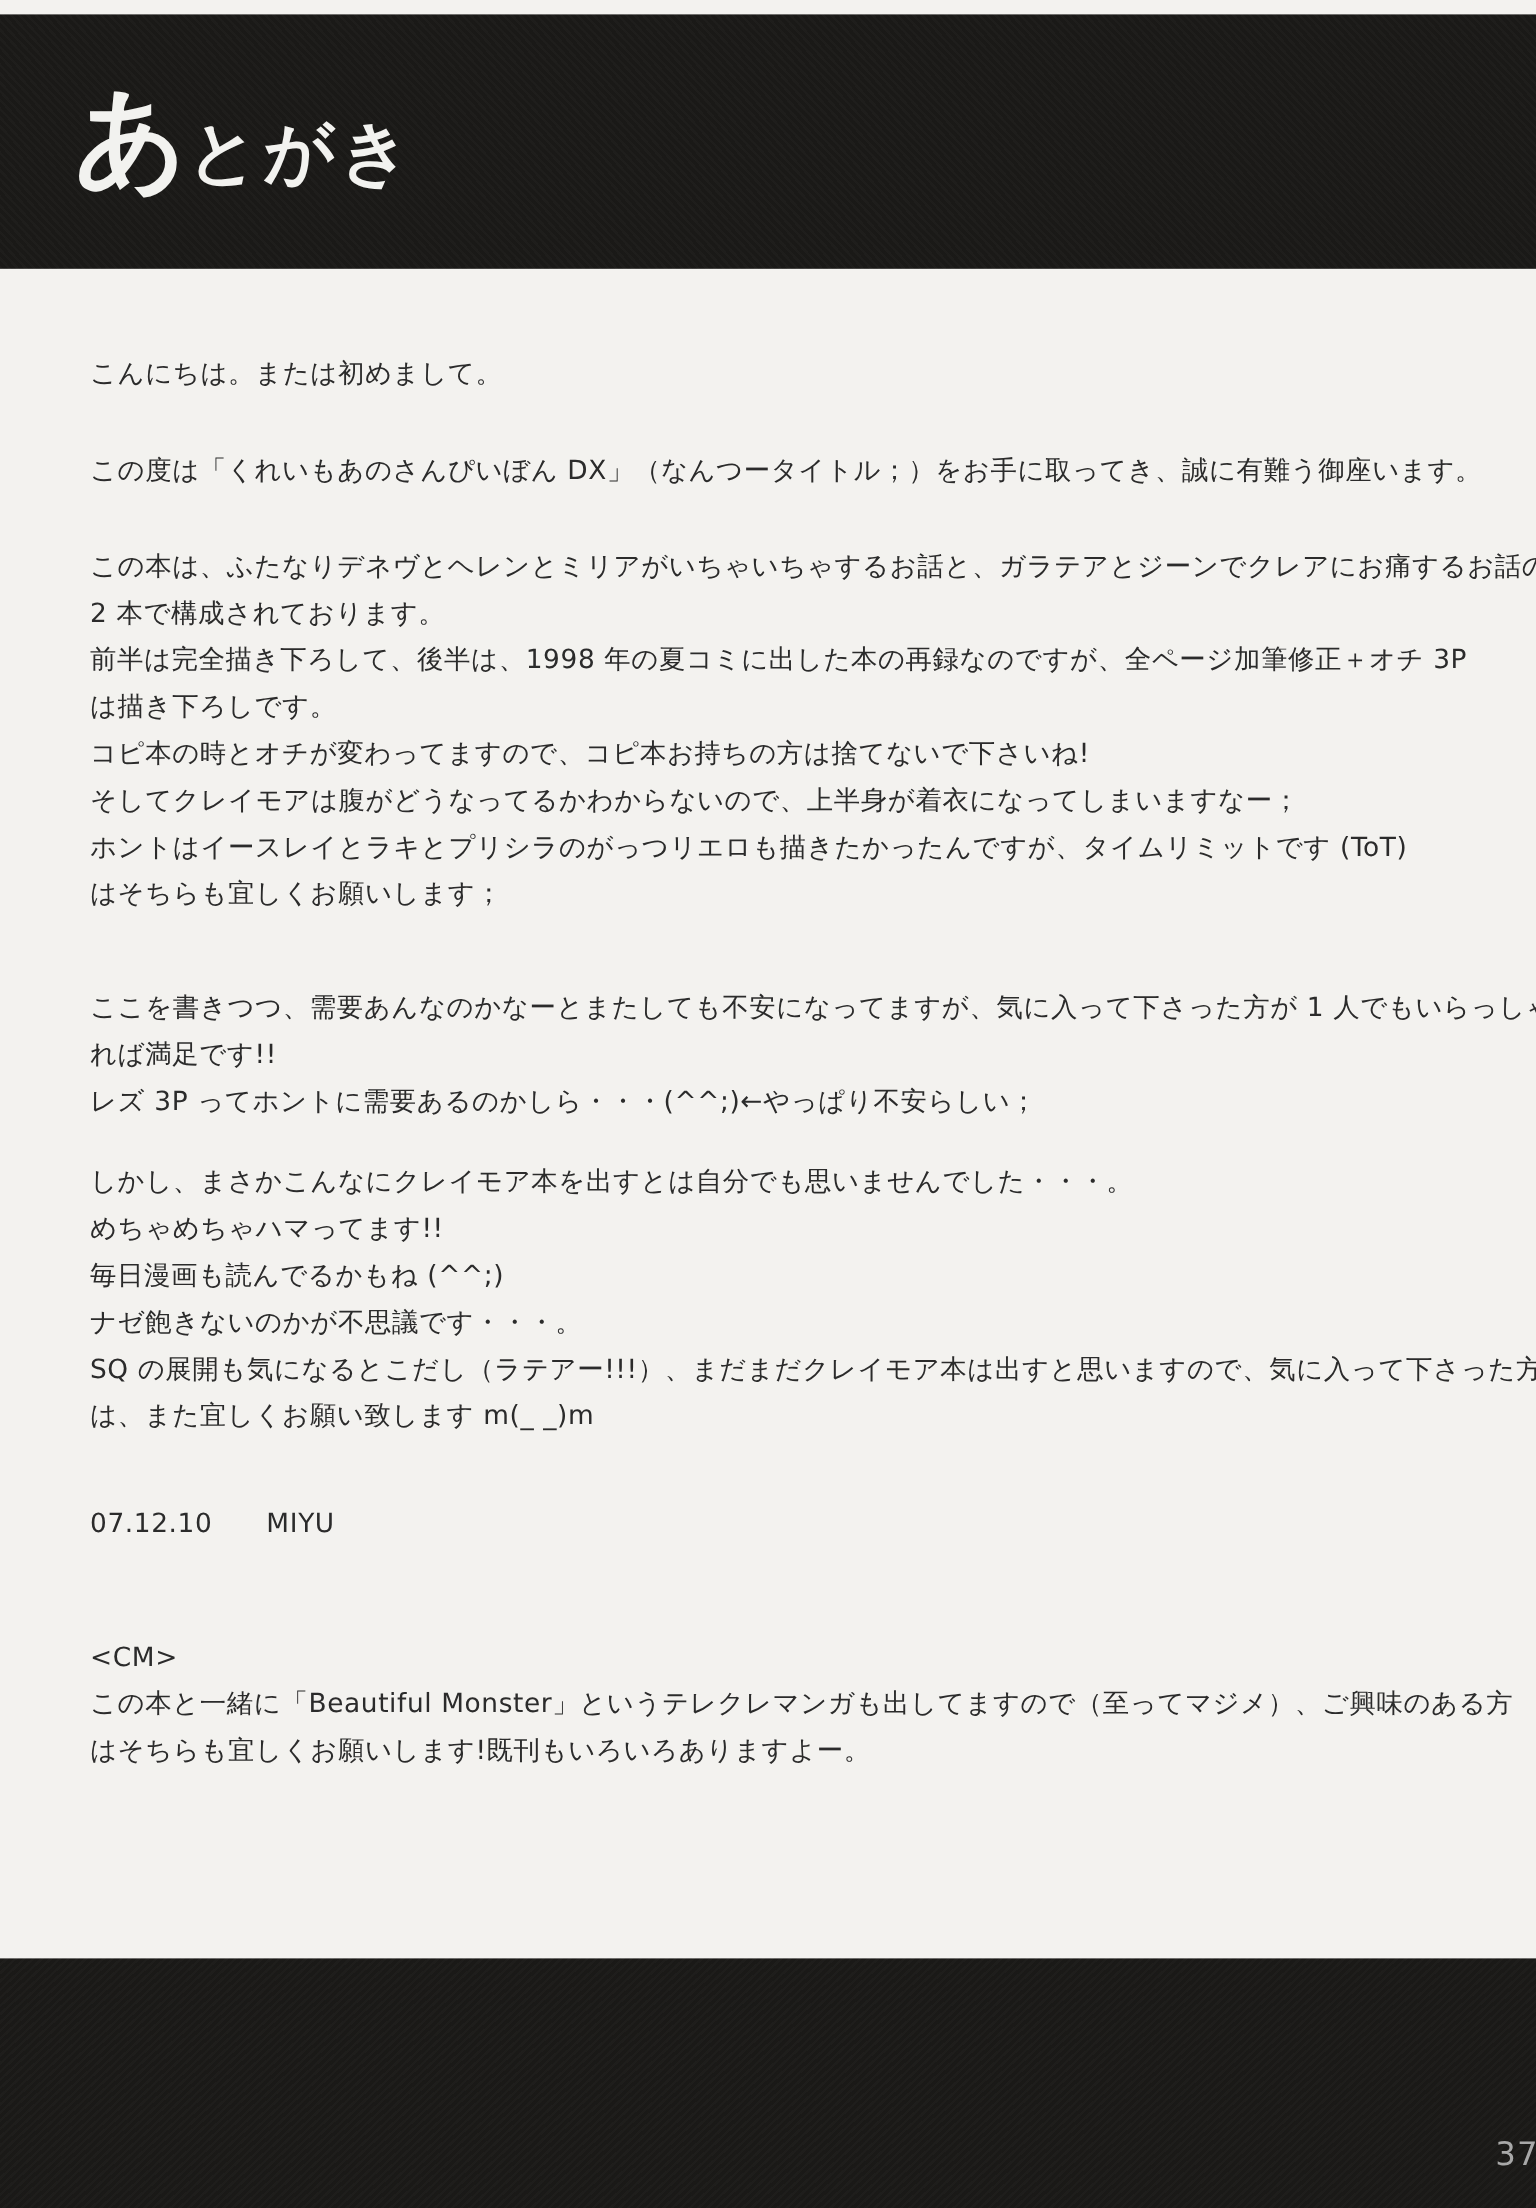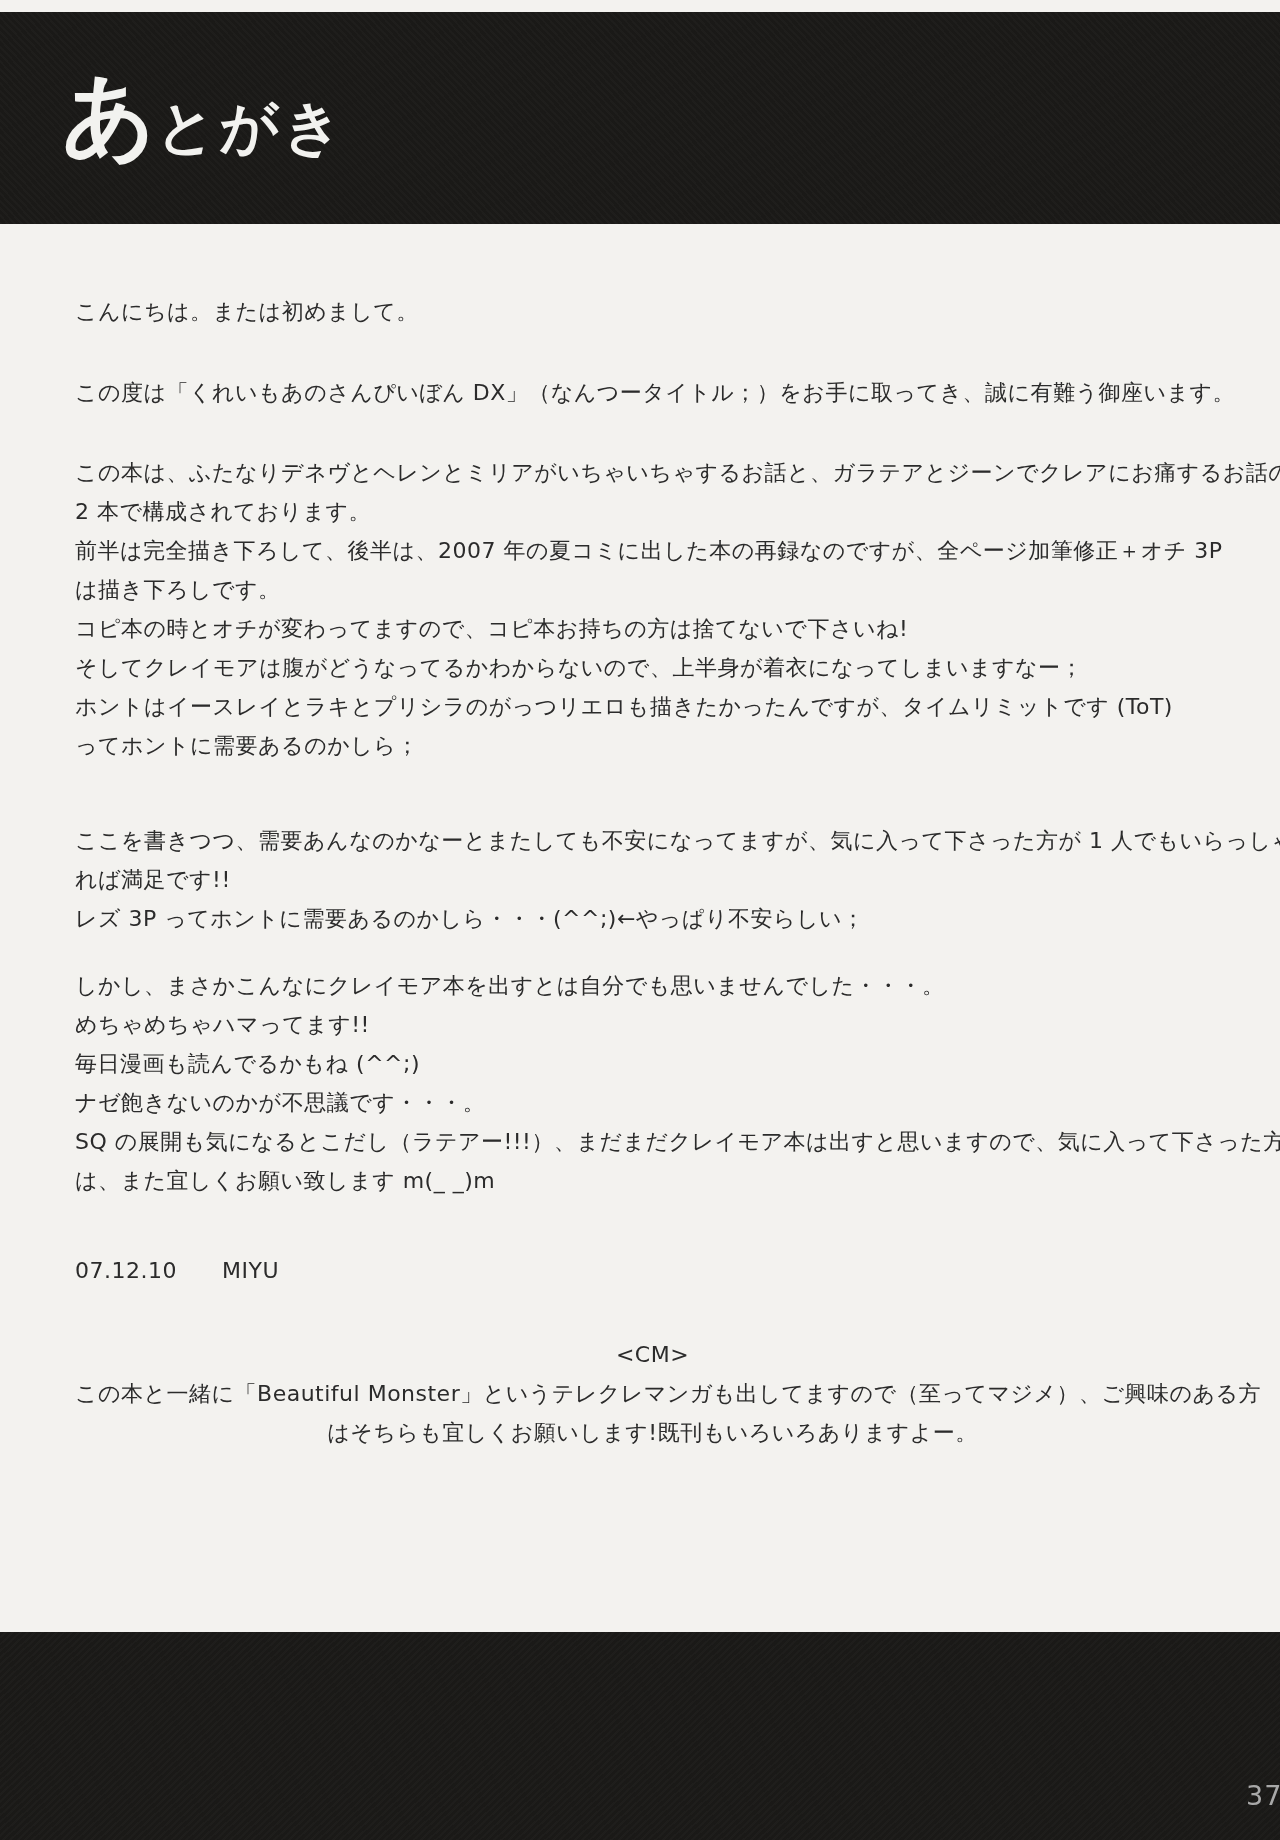--- a/index.html
+++ b/index.html
@@ -55,21 +55,21 @@
     line-height: 39px;
     white-space: pre;
     letter-spacing: 0.5px;
   }
   .p1 { margin-top: 80px; }
   .p2 { margin-top: 42px; }
   .p3 { margin-top: 41px; }
   .p4 { margin-top: 56px; }
   .p5 { margin-top: 28px; }
   .p6 { margin-top: 51px; }
-  .p7 { margin-top: 45px; text-align: center; }
+  .p7 { margin-top: 72px; }
   
   .footer-band {
     position: absolute;
     top: 1632px; left: 0;
     width: 1280px;
     height: 208px;
     background: #1b1a18;
     background-image: repeating-linear-gradient(
       -43deg, rgba(255,255,255,0.015) 0 2px, rgba(0,0,0,0.03) 2px 5px);
   }
@@ -97,26 +97,26 @@
     <div class="line">こんにちは。または初めまして。</div>
   </div>
 
   <div class="para p2">
     <div class="line">この度は「くれいもあのさんぴいぼん DX」（なんつータイトル；）をお手に取ってき、誠に有難う御座います。</div>
   </div>
 
   <div class="para p3">
     <div class="line">この本は、ふたなりデネヴとヘレンとミリアがいちゃいちゃするお話と、ガラテアとジーンでクレアにお痛するお話の</div>
     <div class="line">2 本で構成されております。</div>
-    <div class="line">前半は完全描き下ろして、後半は、2007 年の夏コミに出した本の再録なのですが、全ページ加筆修正＋オチ 3P</div>
+    <div class="line">前半は完全描き下ろして、後半は、1998 年の夏コミに出した本の再録なのですが、全ページ加筆修正＋オチ 3P</div>
     <div class="line">は描き下ろしです。</div>
     <div class="line">コピ本の時とオチが変わってますので、コピ本お持ちの方は捨てないで下さいね!</div>
     <div class="line">そしてクレイモアは腹がどうなってるかわからないので、上半身が着衣になってしまいますなー；</div>
     <div class="line">ホントはイースレイとラキとプリシラのがっつリエロも描きたかったんですが、タイムリミットです (ToT)</div>
-    <div class="line">ってホントに需要あるのかしら；</div>
+    <div class="line">はそちらも宜しくお願いします；</div>
   </div>
 
   <div class="para p4">
     <div class="line">ここを書きつつ、需要あんなのかなーとまたしても不安になってますが、気に入って下さった方が 1 人でもいらっしゃ</div>
     <div class="line">れば満足です!!</div>
     <div class="line">レズ 3P ってホントに需要あるのかしら・・・(^^;)←やっぱり不安らしい；</div>
   </div>
 
   <div class="para p5">
     <div class="line">しかし、まさかこんなにクレイモア本を出すとは自分でも思いませんでした・・・。</div>

